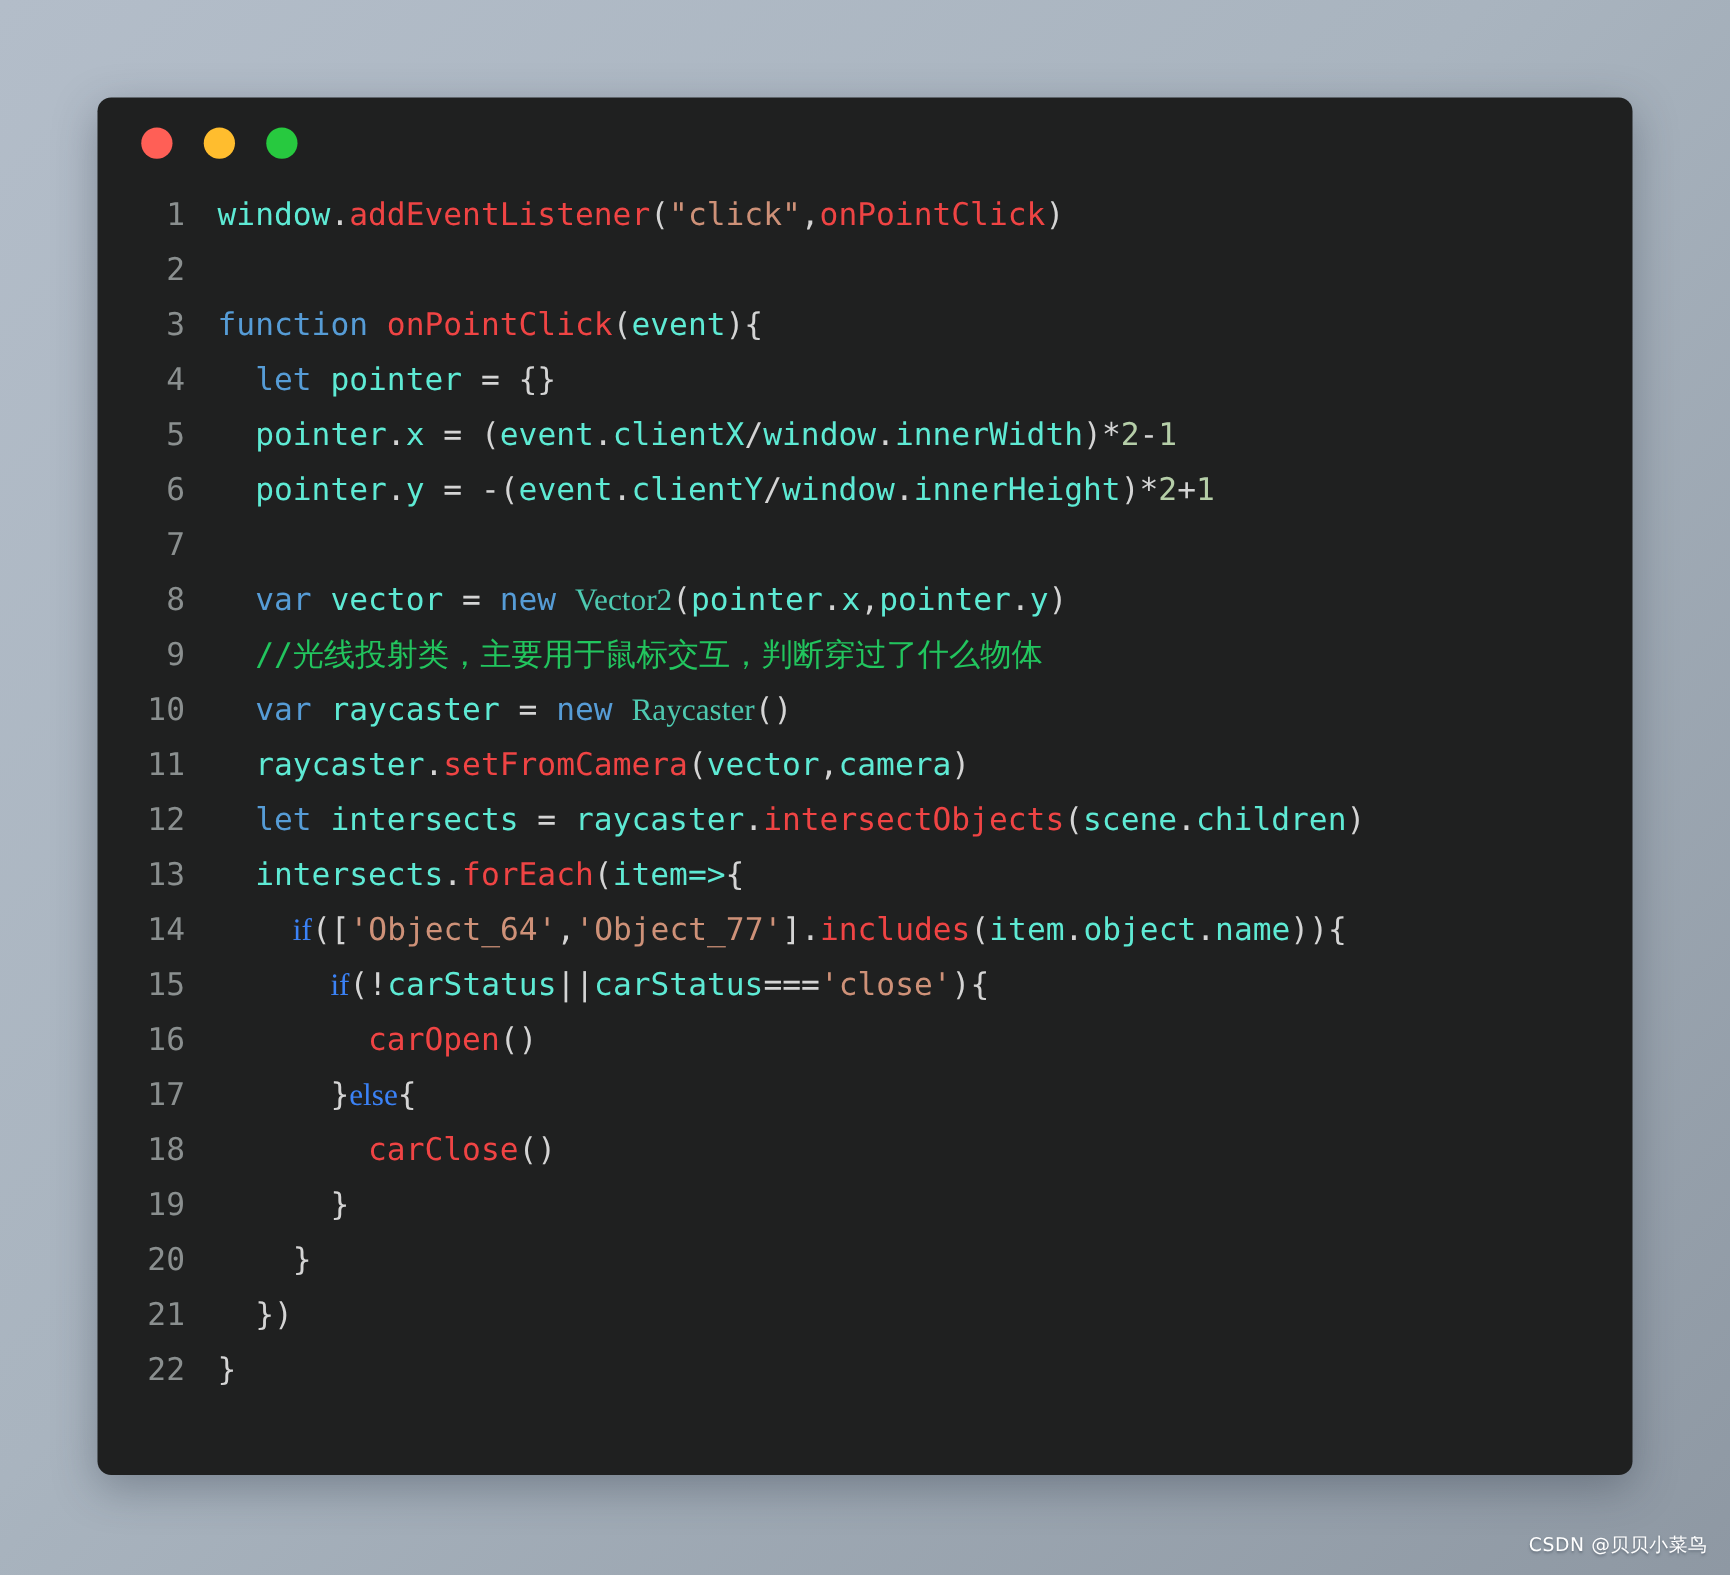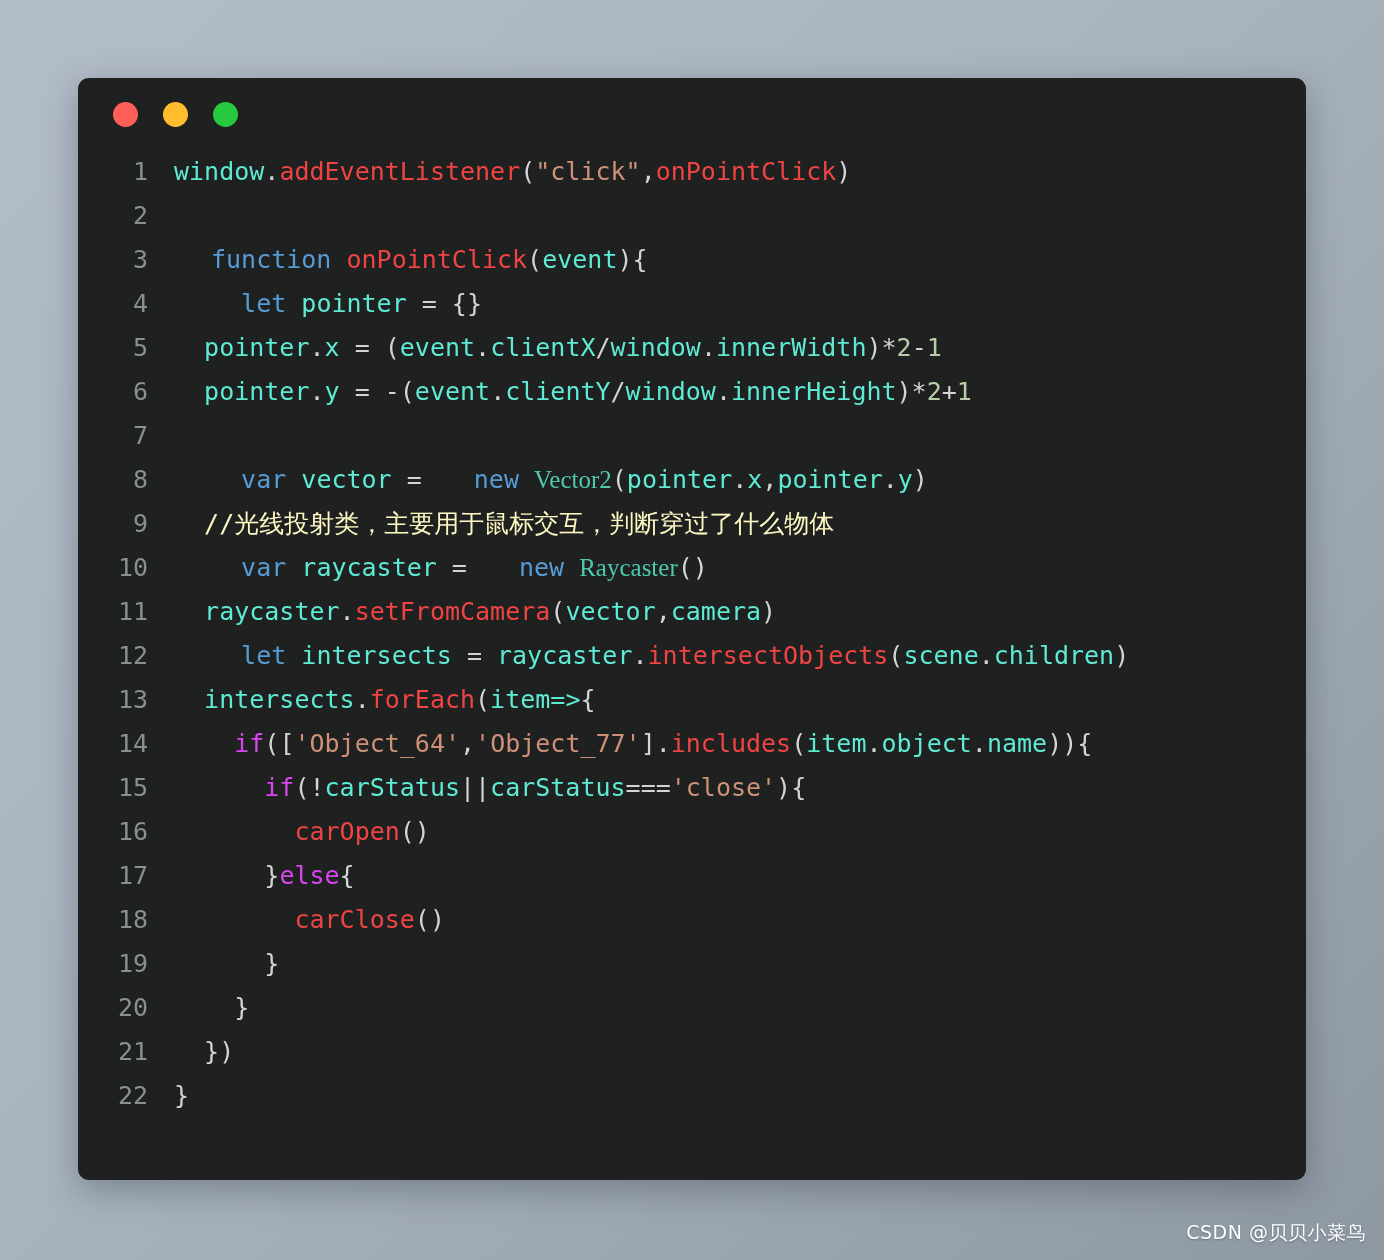--- a/index.html
+++ b/index.html
@@ -62,37 +62,37 @@
     margin-right: 26px;
     user-select: none;
     font-size: 25px;
   }
   .linetext {
     flex: 1;
     color: #d4d4d4;
   }
 
   
-  .kw   { color: #569cd6; margin-left: 37px; }   
-  .ctl  { color: #d946ef; }   
+  .kw   { color: #569cd6; }   
+  .ctl  { color: #3b82f6; font-family: Liberation Serif, serif; }   
   .fn   { color: #ef4444; }   
   .var  { color: #5eead4; }   
   .cls  { color: #4ec9b0; font-family: Liberation Serif, serif; }   
   .str  { color: #ce9178; }   
   .num  { color: #b5cea8; }   
-  .cmt  { color: #fef9c3; }   
+  .cmt  { color: #22c55e; }   
   .pun  { color: #d4d4d4; }   
   .op   { color: #d4d4d4; }   
 
   #watermark {
     position: absolute;
     right: 18px;
     bottom: 14px;
     color: #ffffff;
-    font-size: 19px;
+    font-size: 15px;
     font-family: "DejaVu Sans", sans-serif;
     letter-spacing: 0.5px;
     text-shadow: 0 1px 2px rgba(70,80,92,0.55);
   }
 </style>
 </head>
 <body>
 
 <div id="code-window">
 

